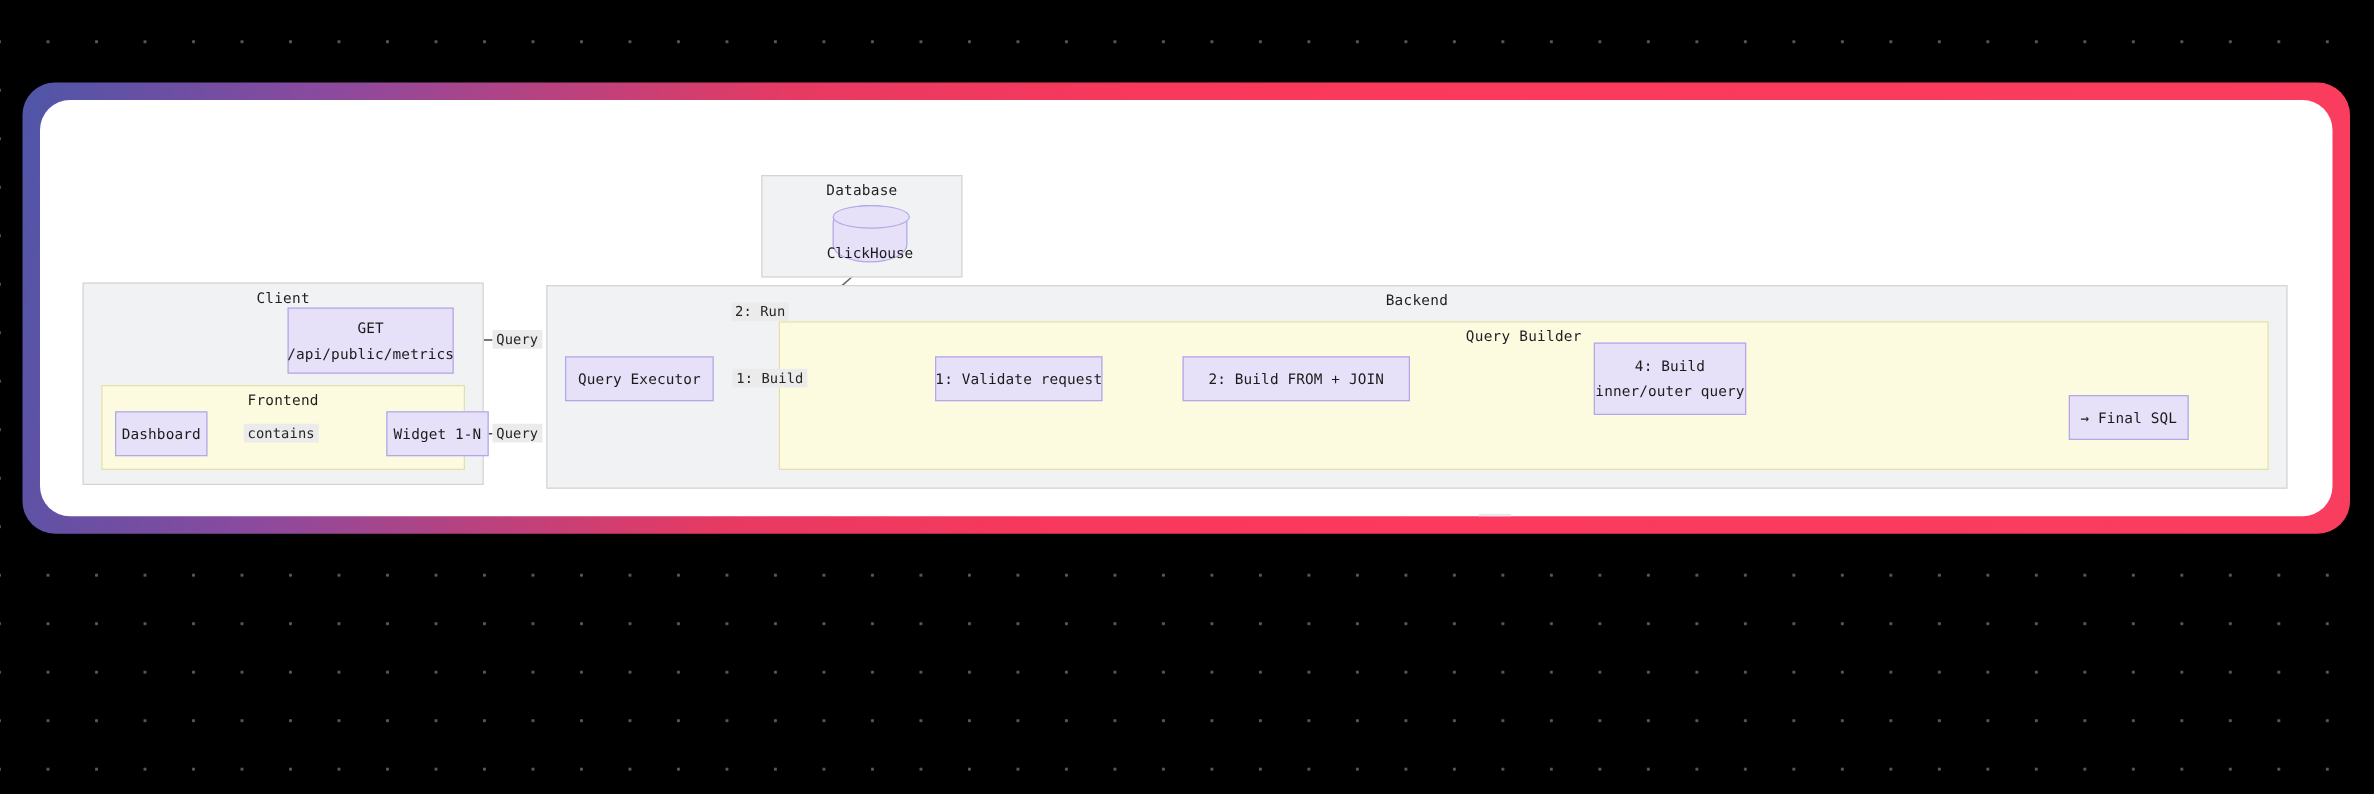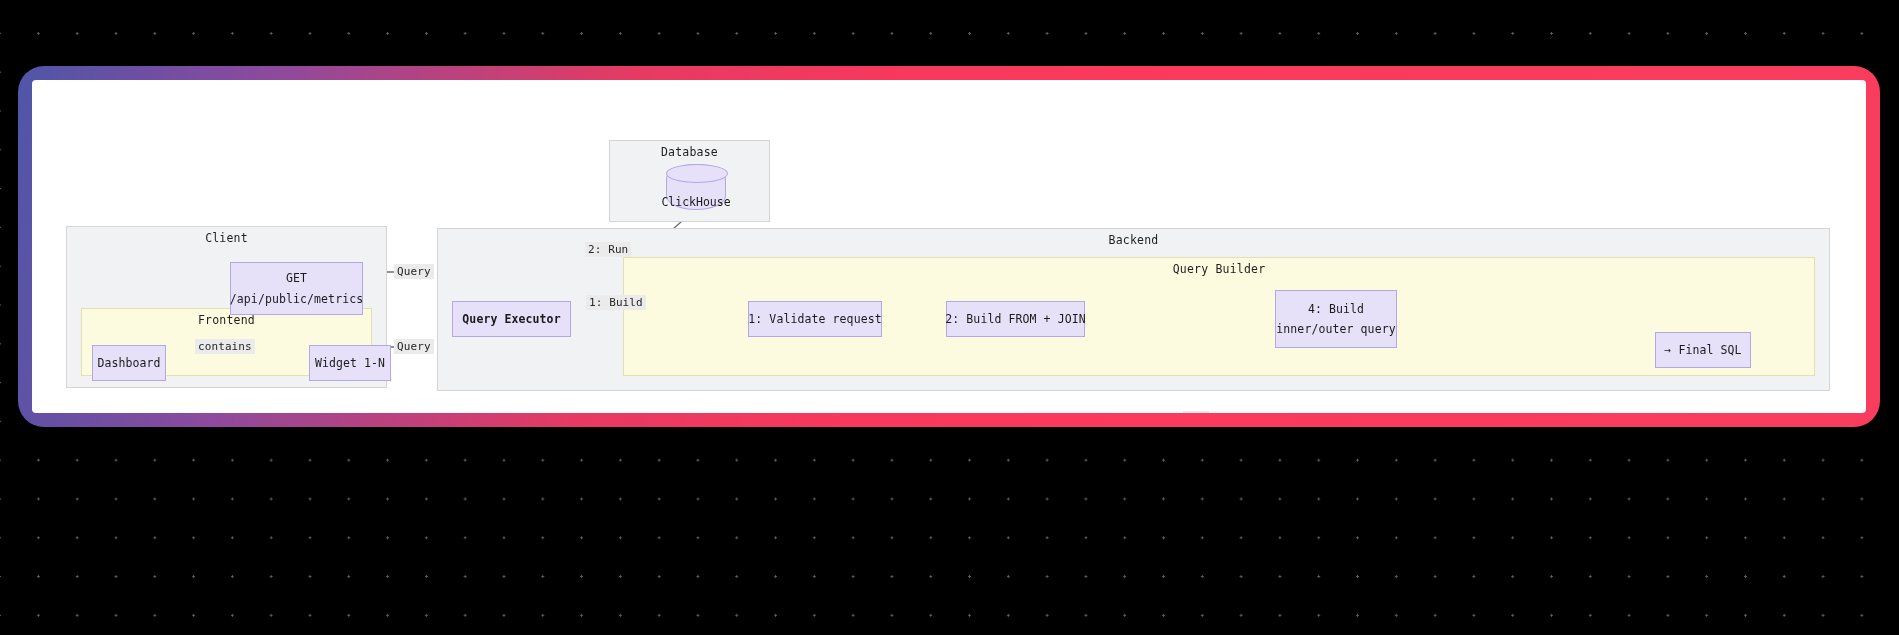--- a/index.html
+++ b/index.html
@@ -41,21 +41,21 @@
         #fa3b5e 80%,
         #f93d5f 100%);
     padding: 14px;
   }
 
   #canvas {
     position: relative;
     width: 100%;
     height: 100%;
     background: #ffffff;
-    border-radius: 4px;
+    border-radius: 24px;
     overflow: hidden;
   }
 
   
   .cluster {
     position: absolute;
     border: 1px solid #d4d4d4;
     background: #f1f2f4;
   }
   .cluster.yellow {
@@ -81,21 +81,20 @@
     border: 1px solid #b3a7e6;
     display: flex;
     flex-direction: column;
     align-items: center;
     justify-content: center;
     font-size: 11.5px;
     color: #1b1b1b;
     line-height: 1.75;
     text-align: center;
     letter-spacing: 0.1px;
-    margin-top: 16px;
   }
   .node span { display: block; white-space: nowrap; }
 
   
   .cylinder {
     position: absolute;
     background: #e6e1f8;
     border: 1px solid #b3a7e6;
     border-radius: 50% / 14px;
     display: flex;
@@ -215,29 +214,29 @@
     </div>
 
     <div class="node" style="left:60px; top:249px; width:74px; height:36px;">
       <span>Dashboard</span>
     </div>
 
     <div class="node" style="left:277px; top:249px; width:82px; height:36px;">
       <span>Widget 1-N</span>
     </div>
 
-    <div class="node" style="left:420px; top:205px; width:119px; height:36px;font-weight:bold;">
+    <div class="node" style="left:420px; top:205px; width:119px; height:36px;">
       <span>Query Executor</span>
     </div>
 
     <div class="node" style="left:716px; top:205px; width:134px; height:36px;">
       <span>1: Validate request</span>
     </div>
 
-    <div class="node" style="left:914px; top:205px; width:139px; height:36px;">
+    <div class="node" style="left:914px; top:205px; width:182px; height:36px;">
       <span>2: Build FROM + JOIN</span>
     </div>
 
 
     <div class="node" style="left:1243px; top:194px; width:122px; height:58px;">
       <span>4: Build</span>
       <span>inner/outer query</span>
     </div>
 
 

